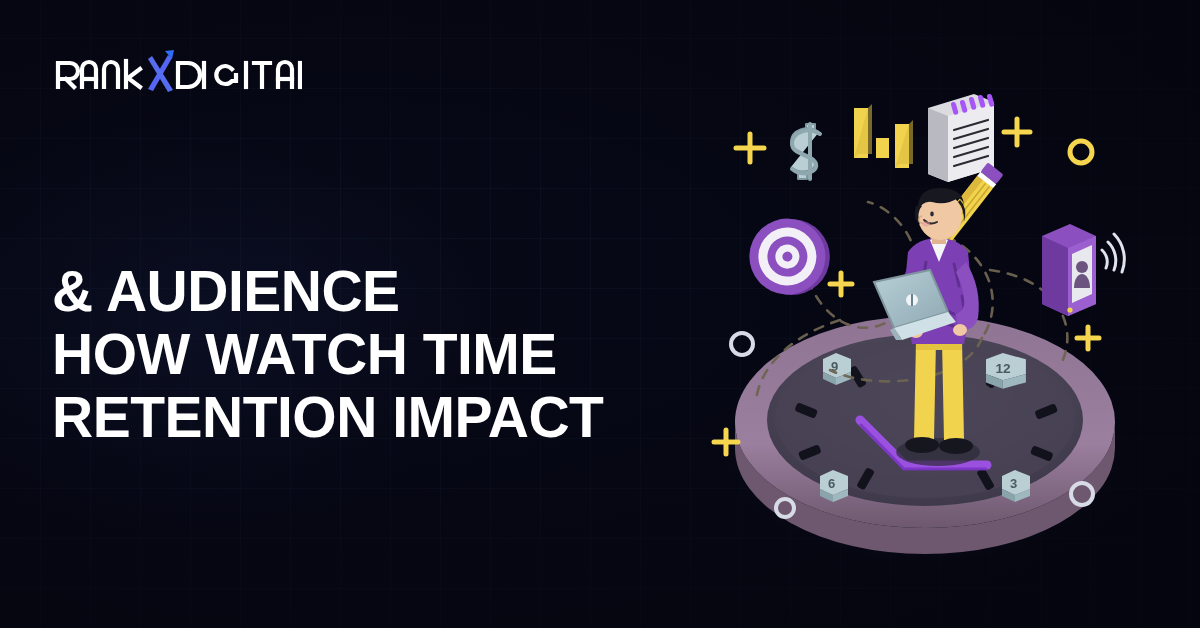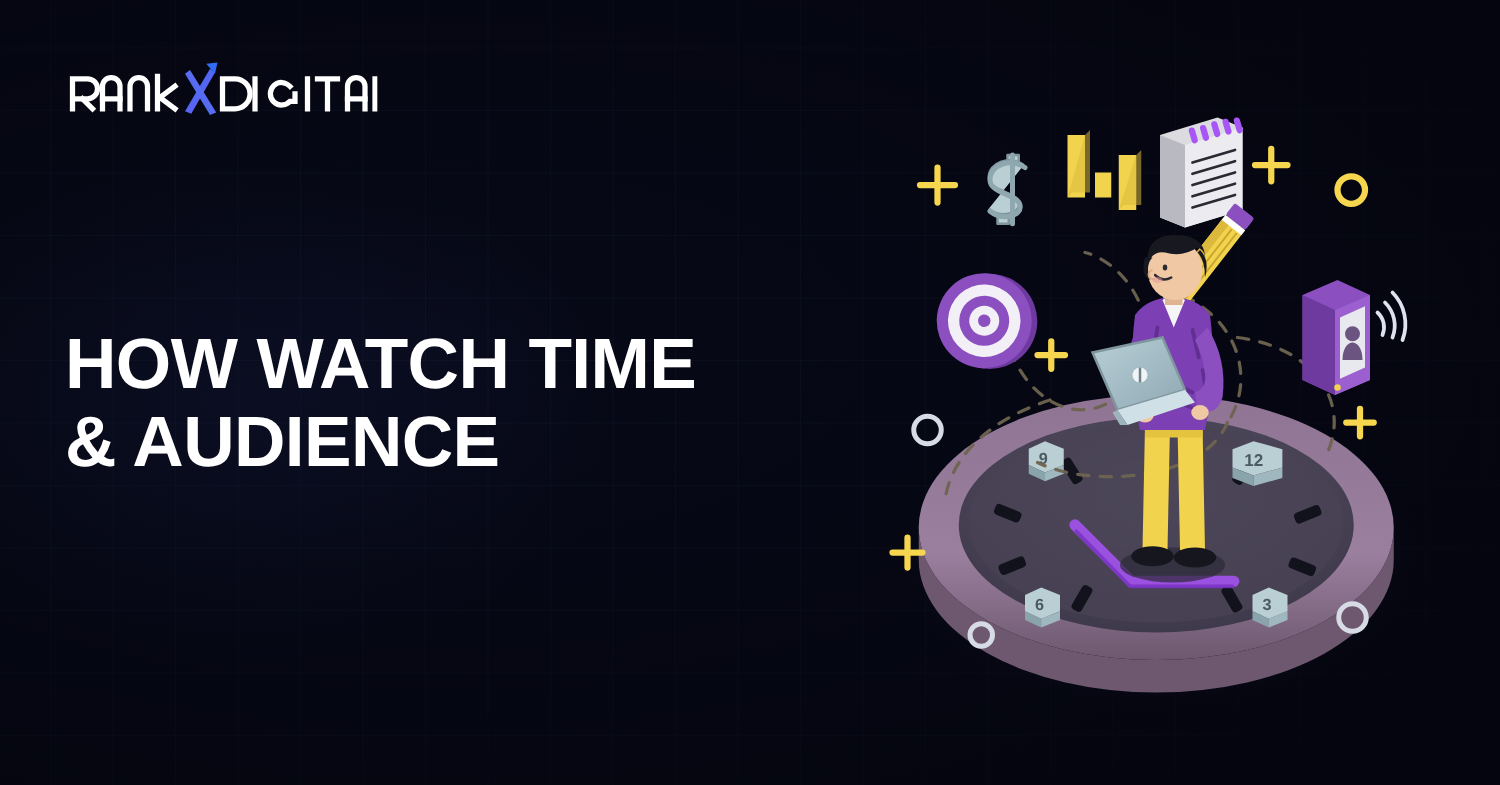--- a/index.html
+++ b/index.html
@@ -92,22 +92,23 @@
 
       <g>
         <path d="M96 42 L116 8 L120 11 L101 44 Z" fill="url(#xgrad2)"></path>
         <path d="M100 9 L121 43 L116 45 L96 12 Z" fill="url(#xgrad)"></path>
         <path d="M113 4 L122 3 L120 12 Z" fill="#2f6df6"></path>
       </g>
     </svg>
   </div>
 
   <h1 class="headline">
+    <span class="ln">&amp; AUDIENCE</span>
     <span class="ln">HOW WATCH TIME</span>
-    <span class="ln">&amp; AUDIENCE</span>
+    <span class="ln">RETENTION IMPACT</span>
   </h1>
 
   <div class="illus">
     <svg width="470" height="520" viewBox="0 0 470 520">
       <defs>
         <radialGradient id="clockShadow" cx="50%" cy="50%" r="50%">
           <stop offset="0%" stop-color="#2b2c3c" stop-opacity="0.95"></stop>
           <stop offset="70%" stop-color="#1b1c2a" stop-opacity="0.6"></stop>
           <stop offset="100%" stop-color="#0a0b18" stop-opacity="0"></stop>
         </radialGradient>

